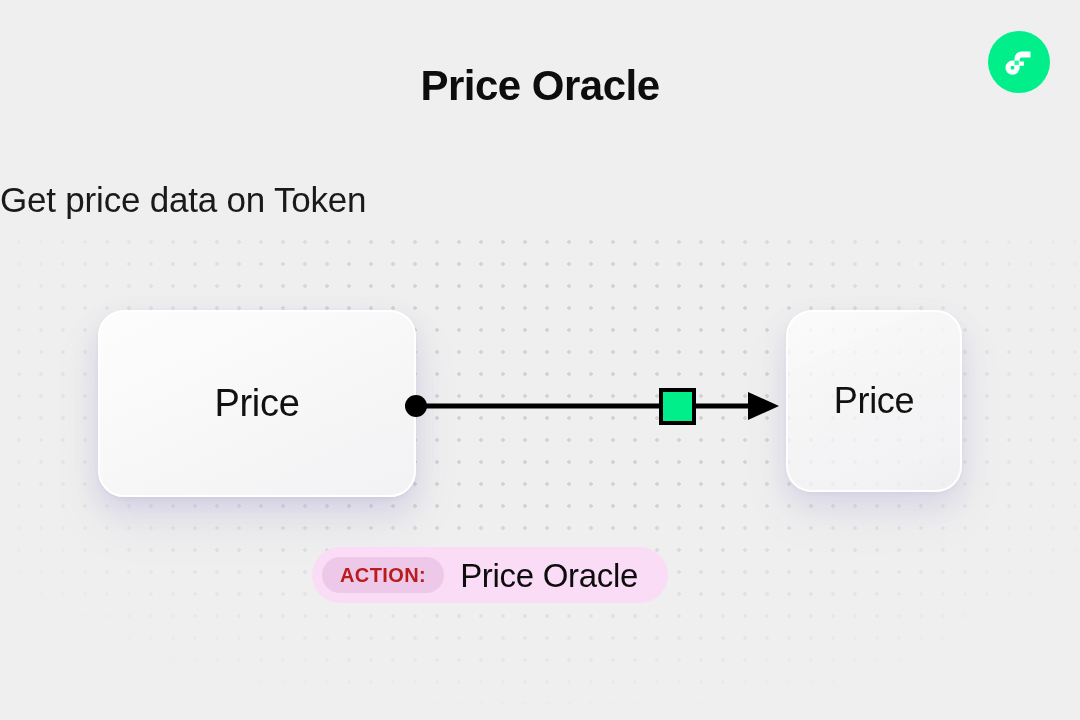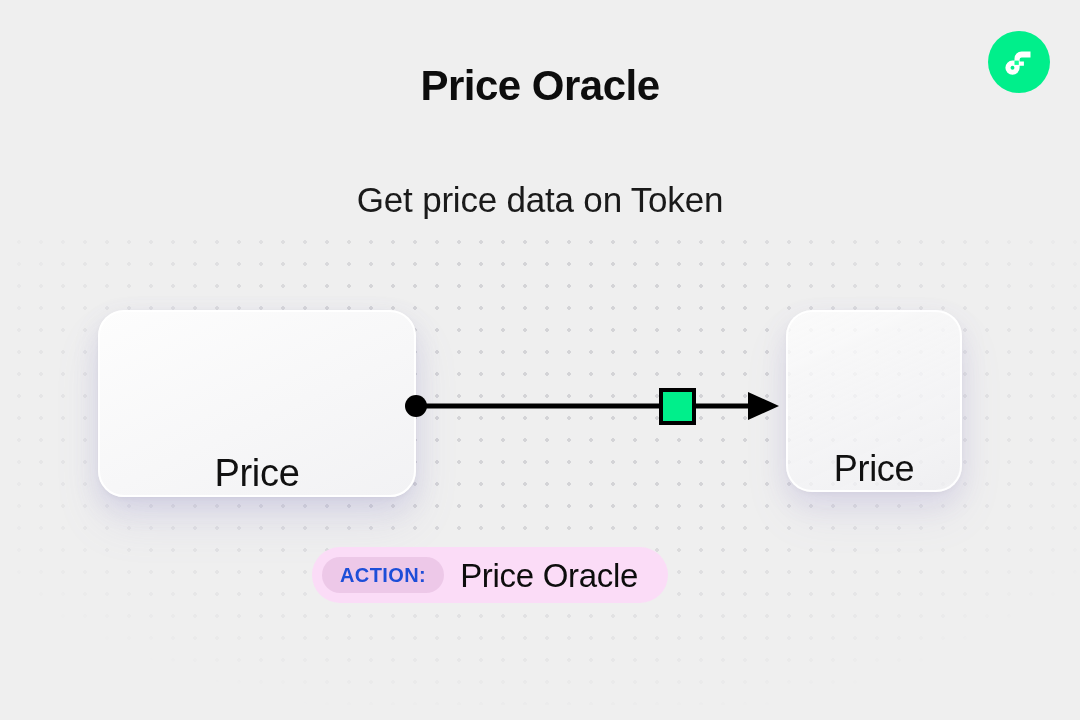--- a/index.html
+++ b/index.html
@@ -49,21 +49,20 @@
     font-size: 42px;
     font-weight: 700;
     letter-spacing: -0.5px;
     color: #0d0d0d;
   }
   .page-subtitle {
     position: absolute;
     top: 180px;
     left: 0;
     width: 1080px;
-    text-align: center;
     font-size: 35px;
     font-weight: 400;
     letter-spacing: -0.2px;
     color: #1a1a1a;
   }
 
   
   .brand-logo {
     position: absolute;
     top: 31px;
@@ -76,21 +75,21 @@
     align-items: center;
     justify-content: center;
   }
   .brand-logo svg { display: block; }
 
   
   .node {
     position: absolute;
     border-radius: 26px;
     display: flex;
-    align-items: flex-end;
+    align-items: center;
     justify-content: center;
     text-align: center;
     color: #111;
     font-weight: 400;
     line-height: 1.17;
     letter-spacing: -0.3px;
   }
   .node-source {
     left: 98px;
     top: 310px;
@@ -140,21 +139,21 @@
     padding: 0 30px 0 10px;
     border-radius: 28px;
     background: #fbdcf7;
     display: flex;
     align-items: center;
     gap: 16px;
     box-sizing: border-box;
   }
   .action-chip {
     background: #edc8e8;
-    color: #1d4ed8;
+    color: #b91c1c;
     font-size: 20px;
     font-weight: 700;
     letter-spacing: 0.4px;
     padding: 8px 18px;
     border-radius: 20px;
     line-height: 1;
   }
   .action-value {
     color: #0d0d0d;
     font-size: 33px;

